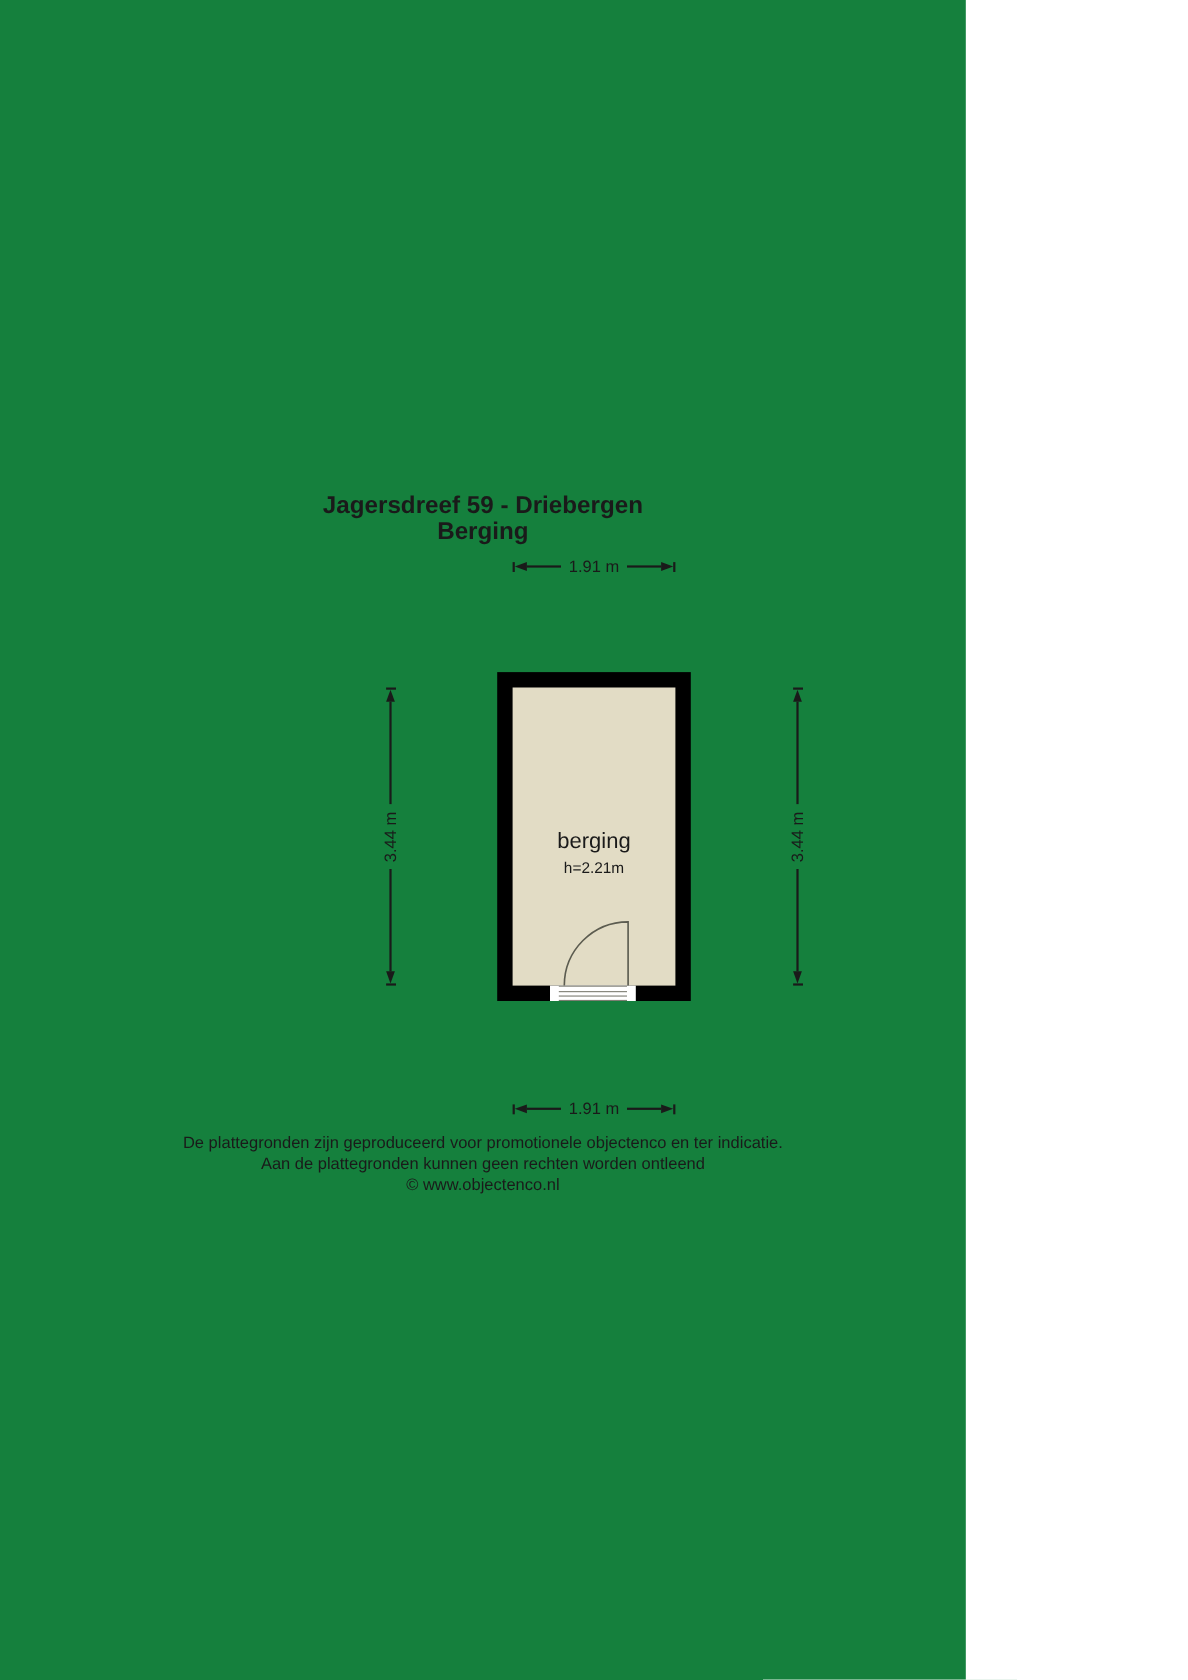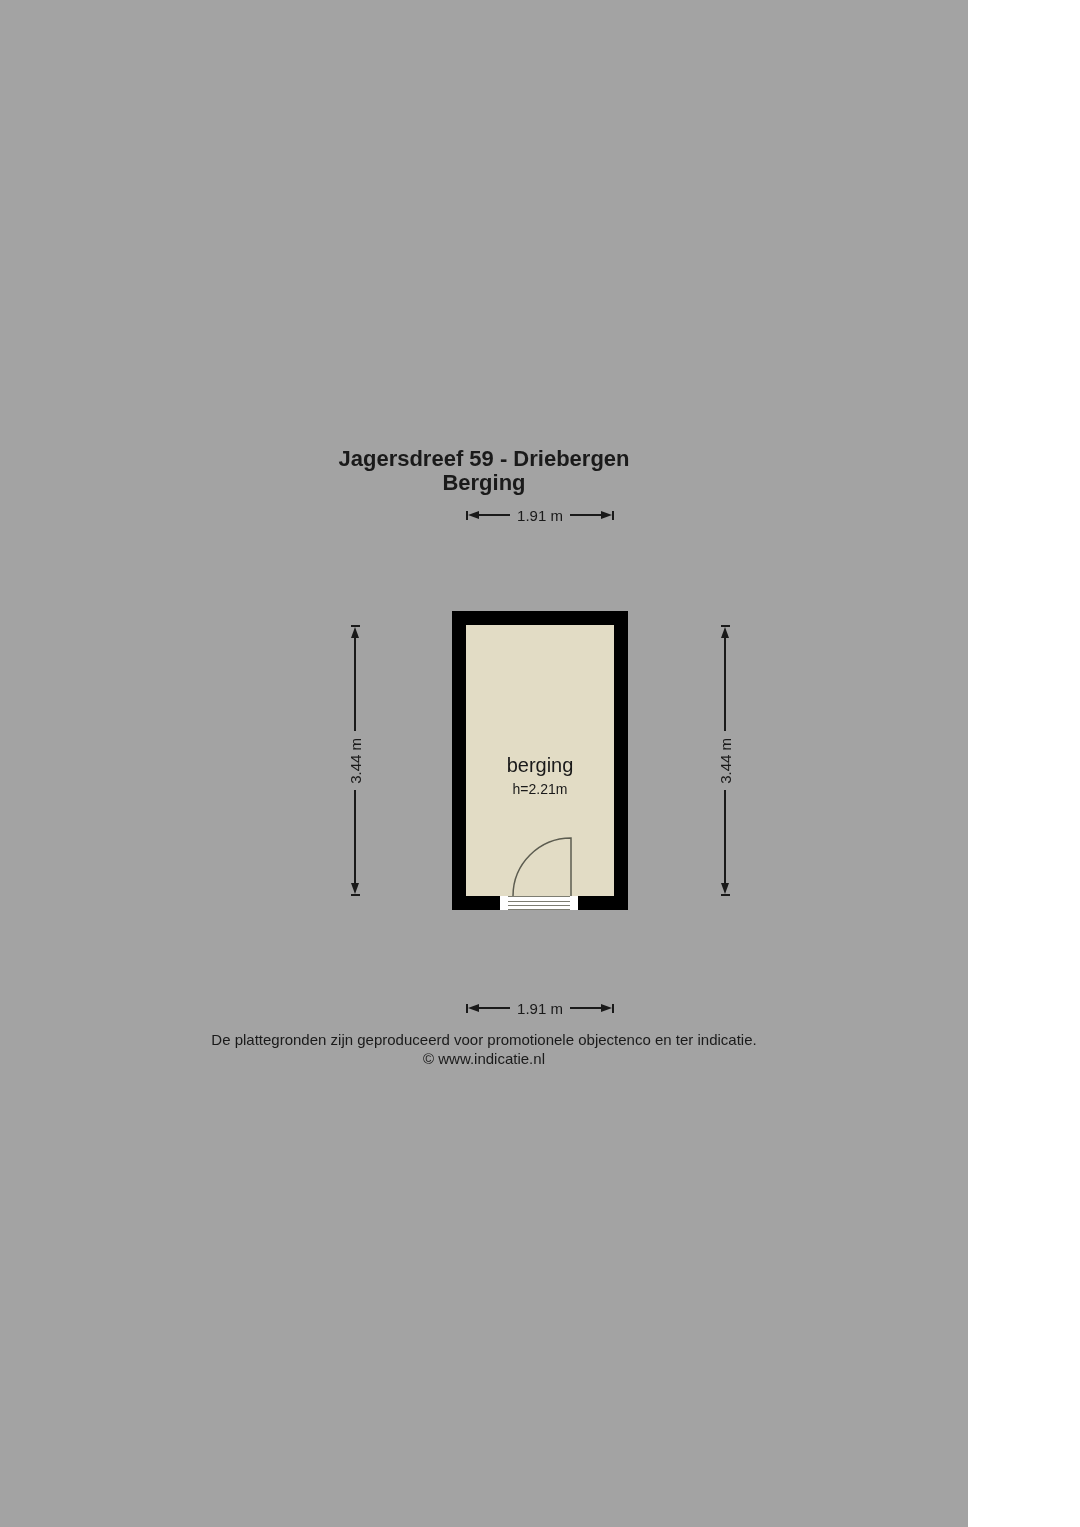--- a/index.html
+++ b/index.html
@@ -1,20 +1,20 @@
 <!DOCTYPE html>
 <html style="--color-wall: #000000; --color-floor: #e2dcc5; --color-door: #5c5c50; --color-dim: #1a1a1a;"><head>
 <meta charset="utf-8">
 <style>
   html, body { margin: 0; padding: 0; background: #fff; }
   .page {
     position: relative;
-    width: 968px;
+    width: 878px;
     height: 1527px;
-    background: #a3a3a3;
+    background: #15803d;
     font-family: "Liberation Sans", sans-serif;
     color: #1a1a1a;
     overflow: hidden;
   }
 
   
   .title-block {
     position: absolute;
     top: 447px; left: 0; right: 0;
     text-align: center;
@@ -161,16 +161,17 @@
     <div class="arr arr-l"></div>
     <div class="seg"></div>
     <div class="dim-label">1.91 m</div>
     <div class="seg"></div>
     <div class="arr arr-r"></div>
     <div class="tick-v"></div>
   </div>
 
   <div class="footer">
     <div>De plattegronden zijn geproduceerd voor promotionele objectenco en ter indicatie.</div>
-    <div>© www.indicatie.nl</div>
+    <div>Aan de plattegronden kunnen geen rechten worden ontleend</div>
+    <div>© www.objectenco.nl</div>
   </div>
 
 </div>
 
 </body></html>

